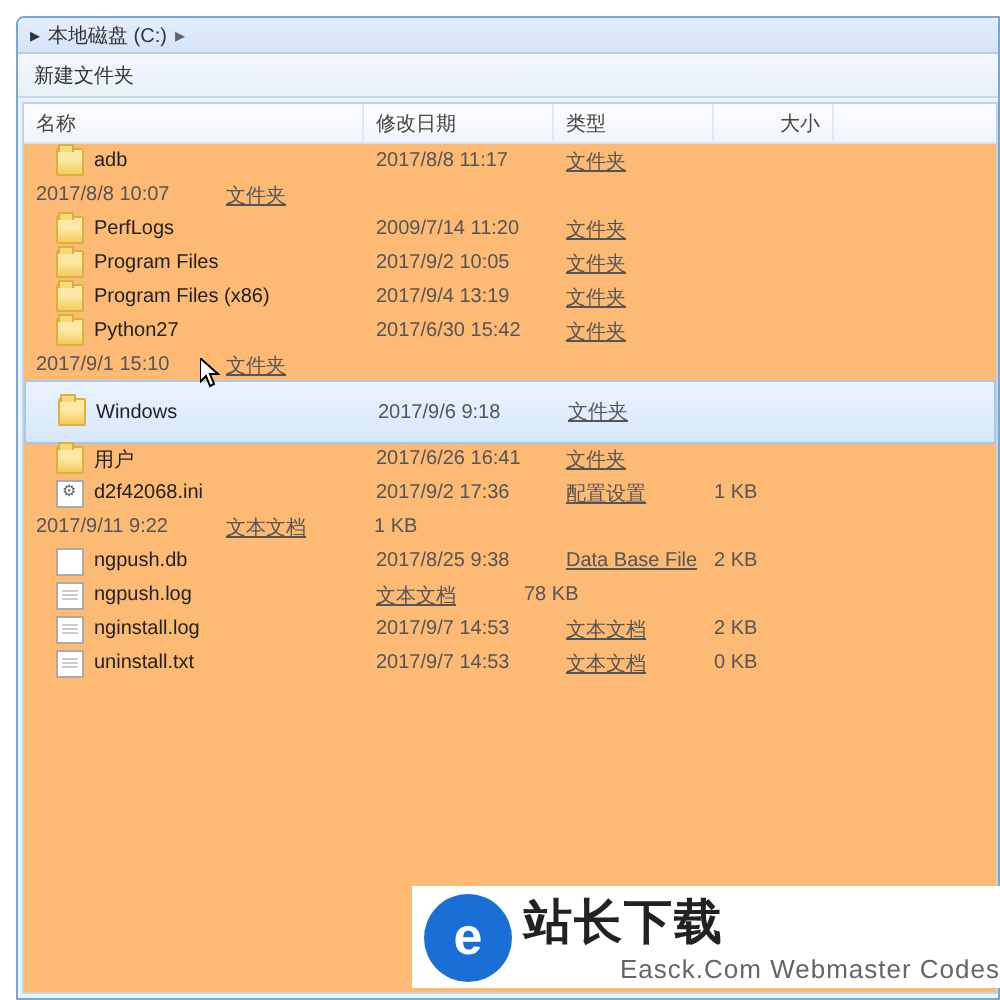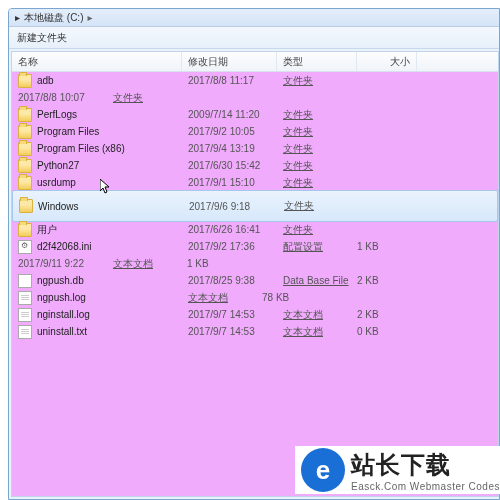--- a/index.html
+++ b/index.html
@@ -1,47 +1,47 @@
 <!DOCTYPE html>
 <html><head>
 <meta charset="utf-8">
 <style>
 * { margin: 0; padding: 0; box-sizing: border-box; }
 body { font-family: "Microsoft YaHei", Tahoma, sans-serif; font-size: 11px; background: #fff; width: 500px; height: 500px; overflow: hidden; position: relative; }
 .window { position: absolute; top: 8px; left: 8px; right: 0; bottom: 0; background: #eaf3fb; border: 1px solid #7aa7d0; border-radius: 4px 0 0 0; overflow: hidden; }
 .titlebar { height: 18px; background: linear-gradient(to bottom, #e4eefb, #d4e4f7); border-bottom: 1px solid #b8cde4; display: flex; align-items: center; padding: 0 6px; font-size: 10px; color: #333; }
 .titlebar .chev { margin: 0 4px; color: #666; }
 .toolbar { height: 22px; background: linear-gradient(to bottom, #f4f8fd, #e7f0fa); border-bottom: 1px solid #c8d8eb; display: flex; align-items: center; padding: 0 8px; font-size: 10px; color: #333; }
-.content { position: absolute; top: 42px; left: 2px; right: 0; bottom: 2px; background: #f0abfc; border: 1px solid #c0d4ea; }
+.content { position: absolute; top: 42px; left: 2px; right: 0; bottom: 2px; background: #fdba74; border: 1px solid #c0d4ea; }
 .headers { display: flex; height: 20px; background: linear-gradient(to bottom, #fdfdfe, #f0f4f9); border-bottom: 1px solid #d8e2ee; font-size: 10px; color: #444; }
 .headers > div { padding: 3px 6px; border-right: 1px solid #e0e8f2; }
 .col-name { width: 170px; }
 .col-date { width: 95px; }
 .col-type { width: 80px; }
 .col-size { width: 60px; text-align: right; }
 .rows { }
 .row { display: flex; height: 17px; align-items: center; font-size: 10px; color: #222; }
 .row.sel { background: linear-gradient(to bottom, #eaf3fd, #d6e8fb); border: 1px solid #a6c8ea; border-radius: 2px; margin: -1px 0; height: 32px; }
-.row .col-name { display: flex; align-items: center; padding-left: 6px; }
+.row .col-name { display: flex; align-items: center; padding-left: 16px; }
 .row .col-date { padding-left: 6px; color: #555; }
 .row .col-type { padding-left: 6px; color: #555; text-decoration: underline; }
 .row .col-size { padding-right: 10px; text-align: left; color: #555; }
 .ico { width: 14px; height: 14px; margin-right: 5px; flex-shrink: 0; display: inline-block; }
 .ico-folder { background: linear-gradient(to bottom, #fde9a7 40%, #f4cc5b); border: 1px solid #d9b23e; border-radius: 1px; position: relative; }
 .ico-folder::before { content: ""; position: absolute; top: -3px; left: 0; width: 6px; height: 3px; background: #f7d97a; border: 1px solid #d9b23e; border-bottom: none; border-radius: 1px 1px 0 0; }
 .ico-ini { background: #fff; border: 1px solid #aaa; position: relative; }
 .ico-ini::after { content: "⚙"; position: absolute; font-size: 8px; top: 0; left: 2px; color: #666; }
 .ico-file { background: #fff; border: 1px solid #aaa; position: relative; }
 .ico-file::after { content: ""; position: absolute; top: 3px; left: 2px; right: 2px; height: 1px; background: #ccc; box-shadow: 0 2px 0 #ccc, 0 4px 0 #ccc; }
 .ico-db { background: #fff; border: 1px solid #aaa; }
 .cursor { position: absolute; width: 12px; height: 16px; pointer-events: none; }
 .watermark { position: absolute; right: 0; bottom: 6px; display: flex; align-items: center; gap: 6px; background:#fff; padding:2px 0 2px 6px; }
 .wm-logo { width: 44px; height: 44px; background: #1a6fd6; border-radius: 50%; display: flex; align-items: center; justify-content: center; color: #fff; font-size: 26px; font-weight: bold; }
 .wm-text1 { font-size: 24px; font-weight: bold; color: #222; letter-spacing: 1px; font-family: Liberation Mono, monospace; }
-.wm-text2 { font-size: 10px; color: #666; letter-spacing: 0.5px; }
+.wm-text2 { font-size: 13px; color: #666; letter-spacing: 0.5px; margin-left: 48px; }
 .checker { position: absolute; right: 0; bottom: 0; width: 210px; height: 56px;
   background-image:
     linear-gradient(45deg, rgba(180,210,240,.6) 25%, transparent 25%),
     linear-gradient(-45deg, rgba(180,210,240,.6) 25%, transparent 25%),
     linear-gradient(45deg, transparent 75%, rgba(180,210,240,.6) 75%),
     linear-gradient(-45deg, transparent 75%, rgba(180,210,240,.6) 75%);
   background-size: 12px 12px;
   background-position: 0 0, 0 6px, 6px -6px, -6px 0;
   z-index: -1;
 }
@@ -110,24 +110,20 @@
         <div class="row">
           <div class="col-name">
             <span class="ico ico-folder"></span>
             <span>Python27</span>
           </div>
           <div class="col-date">2017/6/30 15:42</div>
           <div class="col-type">文件夹</div>
           <div class="col-size"></div>
         </div>
         <div class="row">
-          <div class="col-name">
-            <span class="ico ico-folder"></span>
-            <span>usrdump</span>
-          </div>
           <div class="col-date">2017/9/1 15:10</div>
           <div class="col-type">文件夹</div>
           <div class="col-size"></div>
         </div>
         <div class="row sel">
           <div class="col-name">
             <span class="ico ico-folder"></span>
             <span>Windows</span>
           </div>
           <div class="col-date">2017/9/6 9:18</div>

